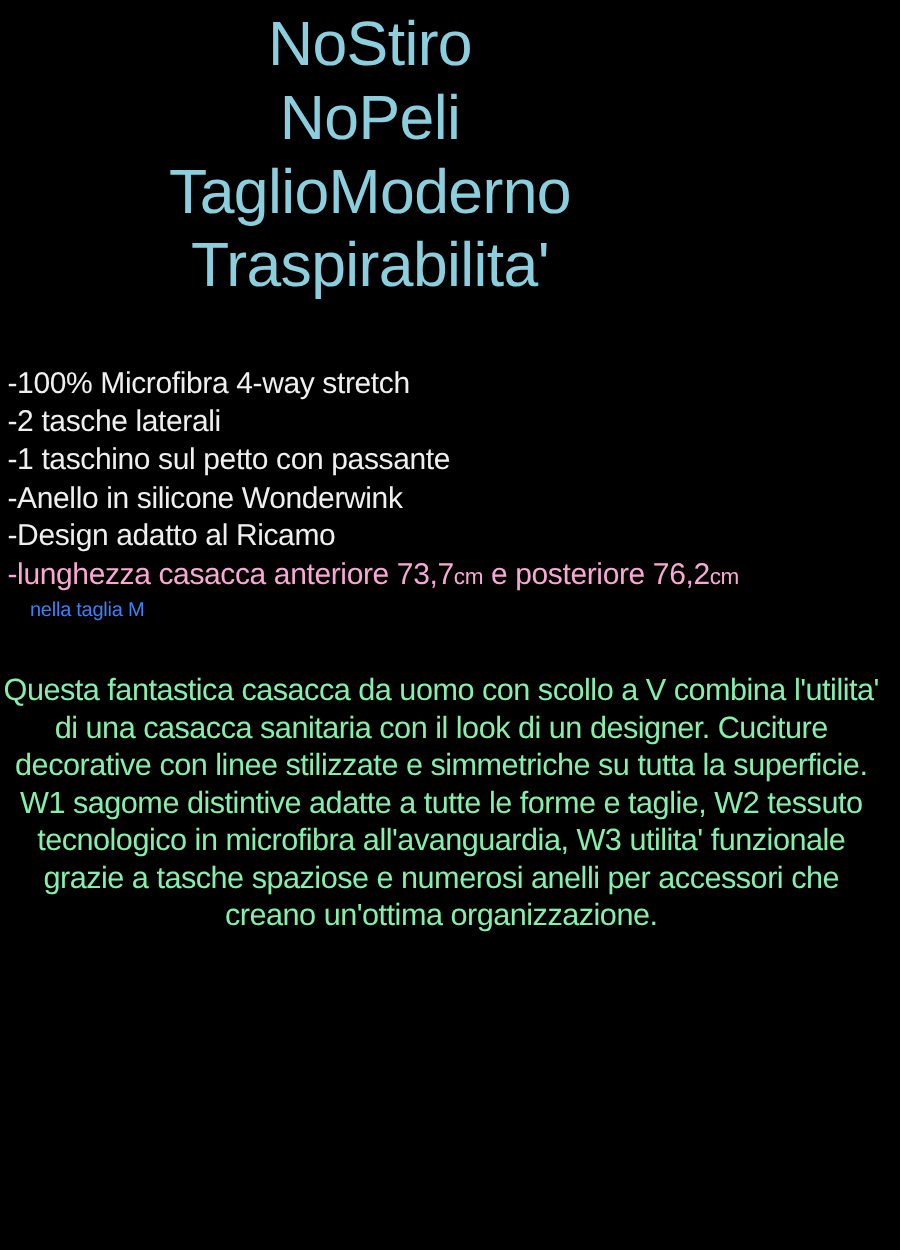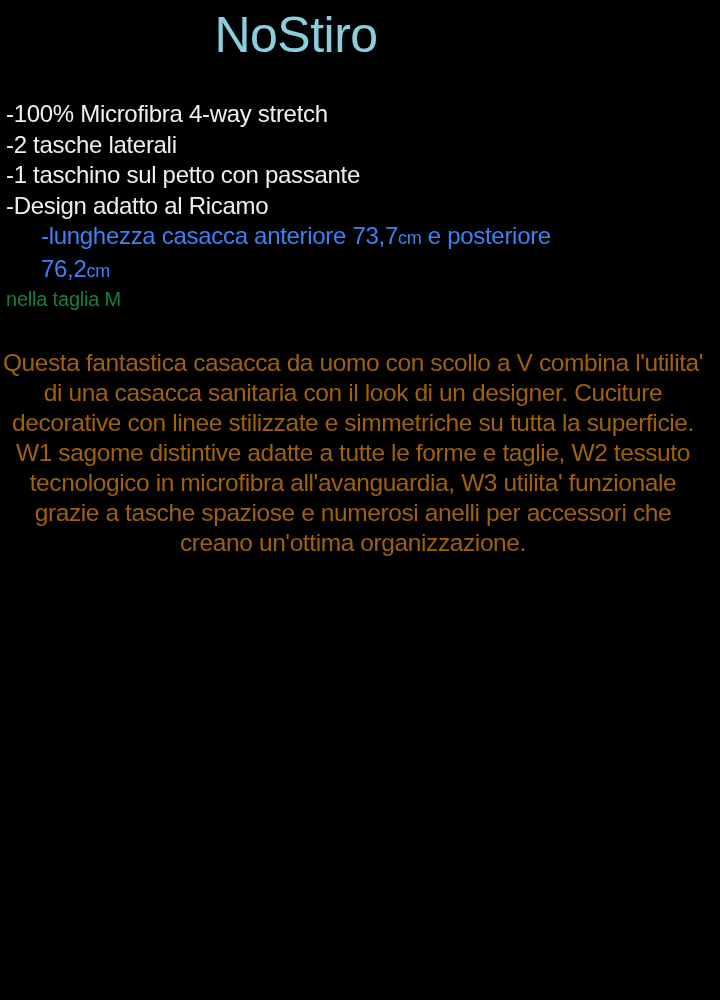--- a/index.html
+++ b/index.html
@@ -22,69 +22,72 @@
   }
   .highlights {
     text-align: center;
     color: #8BCEDE;
     font-size: 50px;
     line-height: 59px;
     font-weight: 400;
     letter-spacing: -0.5px;
   }
   .features {
-    margin-top: 34px;
+    margin-top: 50px;
     padding-left: 6px;
     color: #EFEFEF;
     font-size: 24px;
     line-height: 30.5px;
     letter-spacing: -0.3px;
     text-align: left;
   }
   .feature-length {
     padding-left: 6px;
-    color: #3b82f6;
+    color: #f9a8d4;
     font-size: 24px;
     line-height: 30.5px;
     letter-spacing: -0.3px;
-    margin-left: 35px;
   }
   .feature-length .unit {
     font-size: 18px;
   }
   .size-note {
-    padding-left: 6px;
-    color: #15803d;
-    font-size: 20px;
+    padding-left: 24px;
+    color: #3b82f6;
+    font-size: 16px;
     line-height: 26px;
     letter-spacing: -0.2px;
   }
   .description {
     margin: 36px auto 0 auto;
     width: 706px;
     text-align: center;
-    color: #a16207;
+    color: #86efac;
     font-size: 24.5px;
     line-height: 30px;
     letter-spacing: -0.4px;
   }
 </style>
 </head>
 <body>
 
 <div class="page">
 
   <div class="highlights">
       <div class="highlight-line">NoStiro</div>
+      <div class="highlight-line">NoPeli</div>
+      <div class="highlight-line">TaglioModerno</div>
+      <div class="highlight-line">Traspirabilita'</div>
     </div>
 
   <div class="features">
       <div class="feature-item">-100% Microfibra 4-way stretch</div>
       <div class="feature-item">-2 tasche laterali</div>
       <div class="feature-item">-1 taschino sul petto con passante</div>
+      <div class="feature-item">-Anello in silicone Wonderwink</div>
       <div class="feature-item">-Design adatto al Ricamo</div>
     </div>
 
   <div class="feature-length">
     <span>-lunghezza casacca anteriore 73,7</span><span class="unit">cm</span><span> e posteriore 76,2</span><span class="unit">cm</span>
   </div>
 
   <div class="size-note">nella taglia M</div>
 
   <div class="description">Questa fantastica casacca da uomo con scollo a V combina l'utilita' di una casacca sanitaria con il look di un designer. Cuciture decorative con linee stilizzate e simmetriche su tutta la superficie. W1 sagome distintive adatte a tutte le forme e taglie, W2 tessuto tecnologico in microfibra all'avanguardia, W3 utilita' funzionale grazie a tasche spaziose e numerosi anelli per accessori che creano un'ottima organizzazione.</div>

